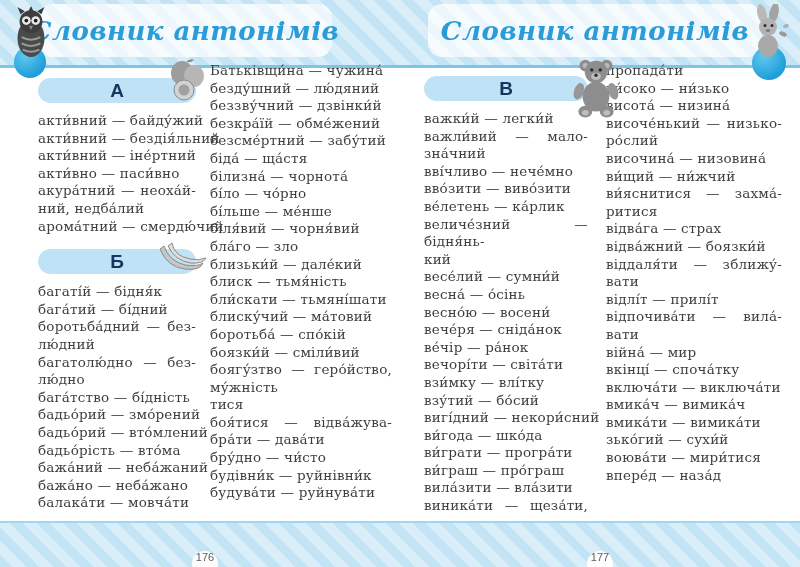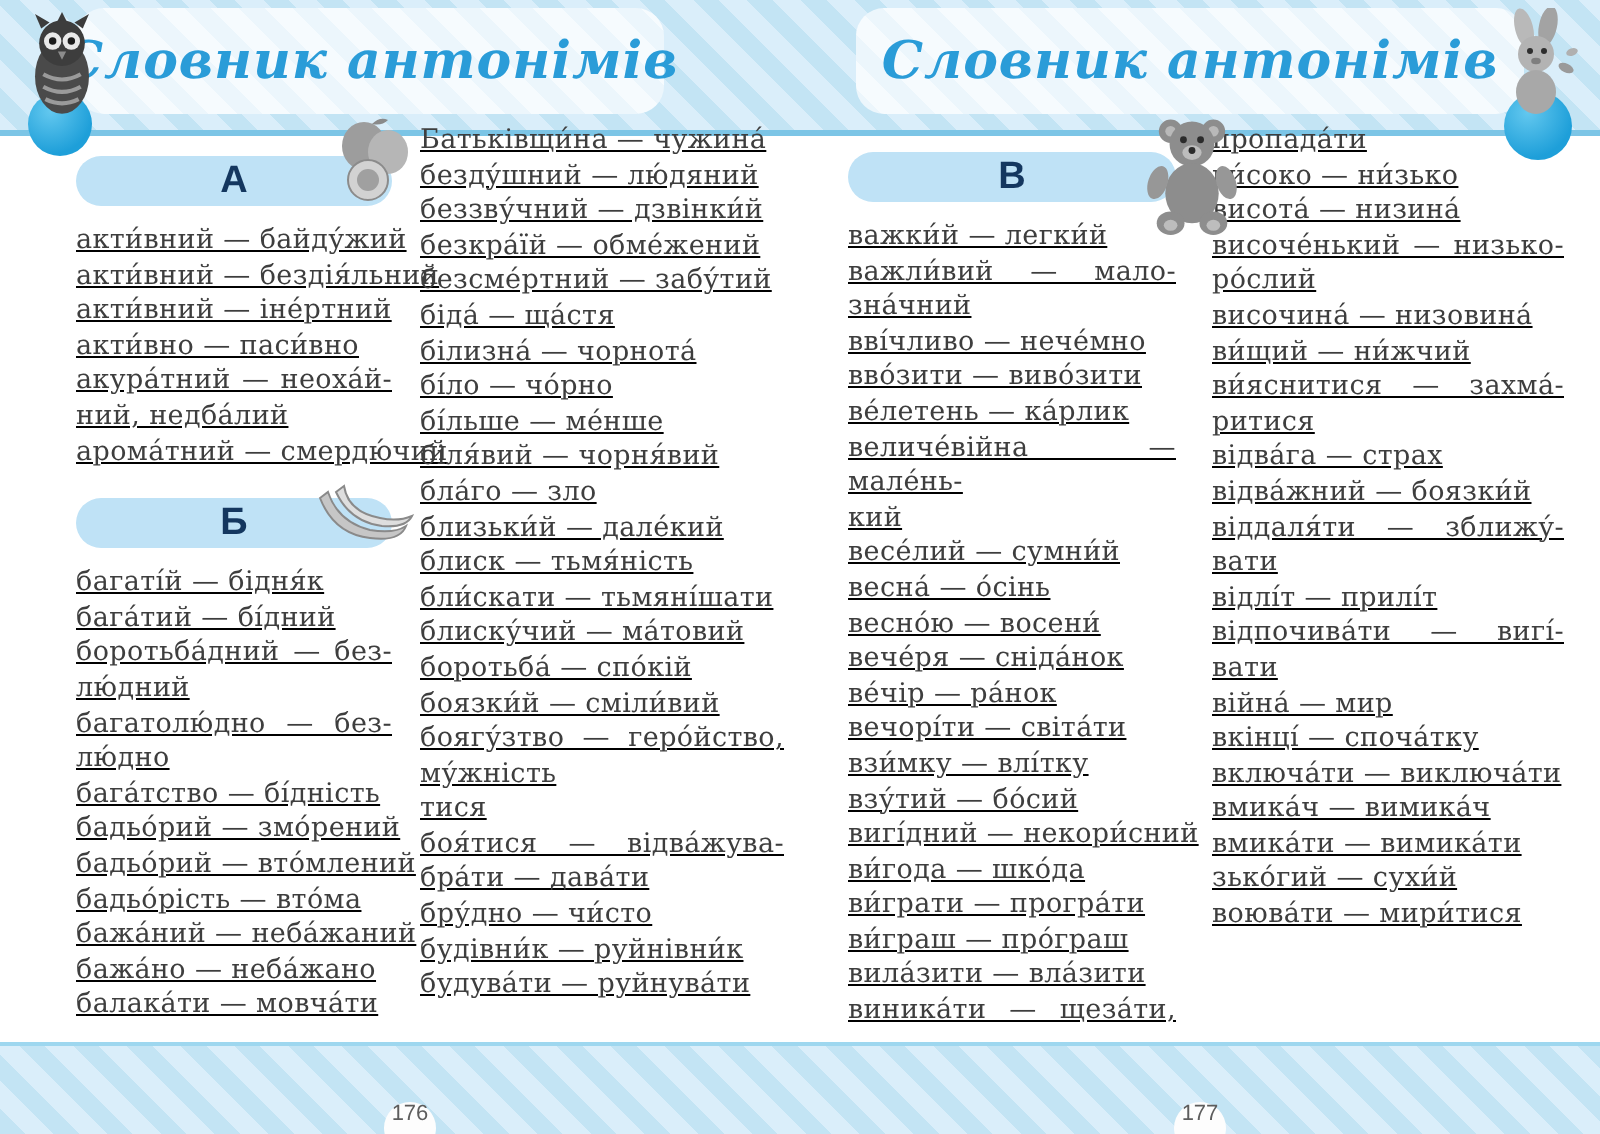--- a/index.html
+++ b/index.html
@@ -21,21 +21,21 @@
   .title-plate.right{ left:428px; width:334px; }
   .book-title{
     font-style:italic; font-weight:bold; font-size:26px; color:#2a9cd8;
     letter-spacing:0.5px; white-space:nowrap;
   }
   .mascot{ position:absolute; z-index:3; }
   .ball{
     position:absolute; z-index:2; border-radius:50%;
     background:radial-gradient(circle at 35% 30%, #63c8ef, #1e9fd9 70%);
   }
-  .col{ position:absolute;text-decoration:underline; }
+  .col{ position:absolute; }
   .line{
     font-size:13.5px; line-height:17.6px; color:#3e3e3e;
     letter-spacing:0.2px; white-space:nowrap;
   }
   .line.stretch{ white-space:normal; text-align:justify; text-align-last:justify; }
   .badge{
     position:relative; height:25px; width:100%; border-radius:13px;
     background:#bfe2f6; margin:14px 0 9px 0;
   }
   .badge:first-child{ margin-top:10px; }
@@ -199,21 +199,21 @@
             <ellipse cx="33" cy="53" rx="3.2" ry="2.6" fill="#bdbdbd"></ellipse>
           </svg>
         </span>
       </div>
       <div class="line">важки́й — легки́й</div>
       <div class="line stretch">важли́вий — мало-</div>
       <div class="line">зна́чний</div>
       <div class="line">вві́чливо — нече́мно</div>
       <div class="line">вво́зити — виво́зити</div>
       <div class="line">ве́летень — ка́рлик</div>
-      <div class="line stretch">величе́війна — мале́нь-</div>
+      <div class="line stretch">величе́зний — бідня́нь-</div>
       <div class="line">кий</div>
       <div class="line">весе́лий — сумни́й</div>
       <div class="line">весна́ — о́сінь</div>
       <div class="line">весно́ю — восени́</div>
       <div class="line">вече́ря — сніда́нок</div>
       <div class="line">ве́чір — ра́нок</div>
       <div class="line">вечорі́ти — світа́ти</div>
       <div class="line">взи́мку — влі́тку</div>
       <div class="line">взу́тий — бо́сий</div>
       <div class="line">вигі́дний — некори́сний</div>
@@ -231,29 +231,30 @@
       <div class="line">ро́слий</div>
       <div class="line">височина́ — низовина́</div>
       <div class="line">ви́щий — ни́жчий</div>
       <div class="line stretch">ви́яснитися — захма́-</div>
       <div class="line">ритися</div>
       <div class="line">відва́га — страх</div>
       <div class="line">відва́жний — боязки́й</div>
       <div class="line stretch">віддаля́ти — зближу́-</div>
       <div class="line">вати</div>
       <div class="line">відлі́т — прилі́т</div>
-      <div class="line stretch">відпочива́ти — вигі́-</div>
+      <div class="line stretch">відпочива́ти — вила́-</div>
       <div class="line">вати</div>
       <div class="line">війна́ — мир</div>
       <div class="line">вкінці́ — споча́тку</div>
       <div class="line">включа́ти — виключа́ти</div>
       <div class="line">вмика́ч — вимика́ч</div>
       <div class="line">вмика́ти — вимика́ти</div>
       <div class="line">зько́гий — сухи́й</div>
       <div class="line">воюва́ти — мири́тися</div>
+      <div class="line">впере́д — наза́д</div>
     </div>
 
   <div class="page-num left">
     <span>176</span>
   </div>
   <div class="page-num right">
     <span>177</span>
   </div>
 
 </div>

